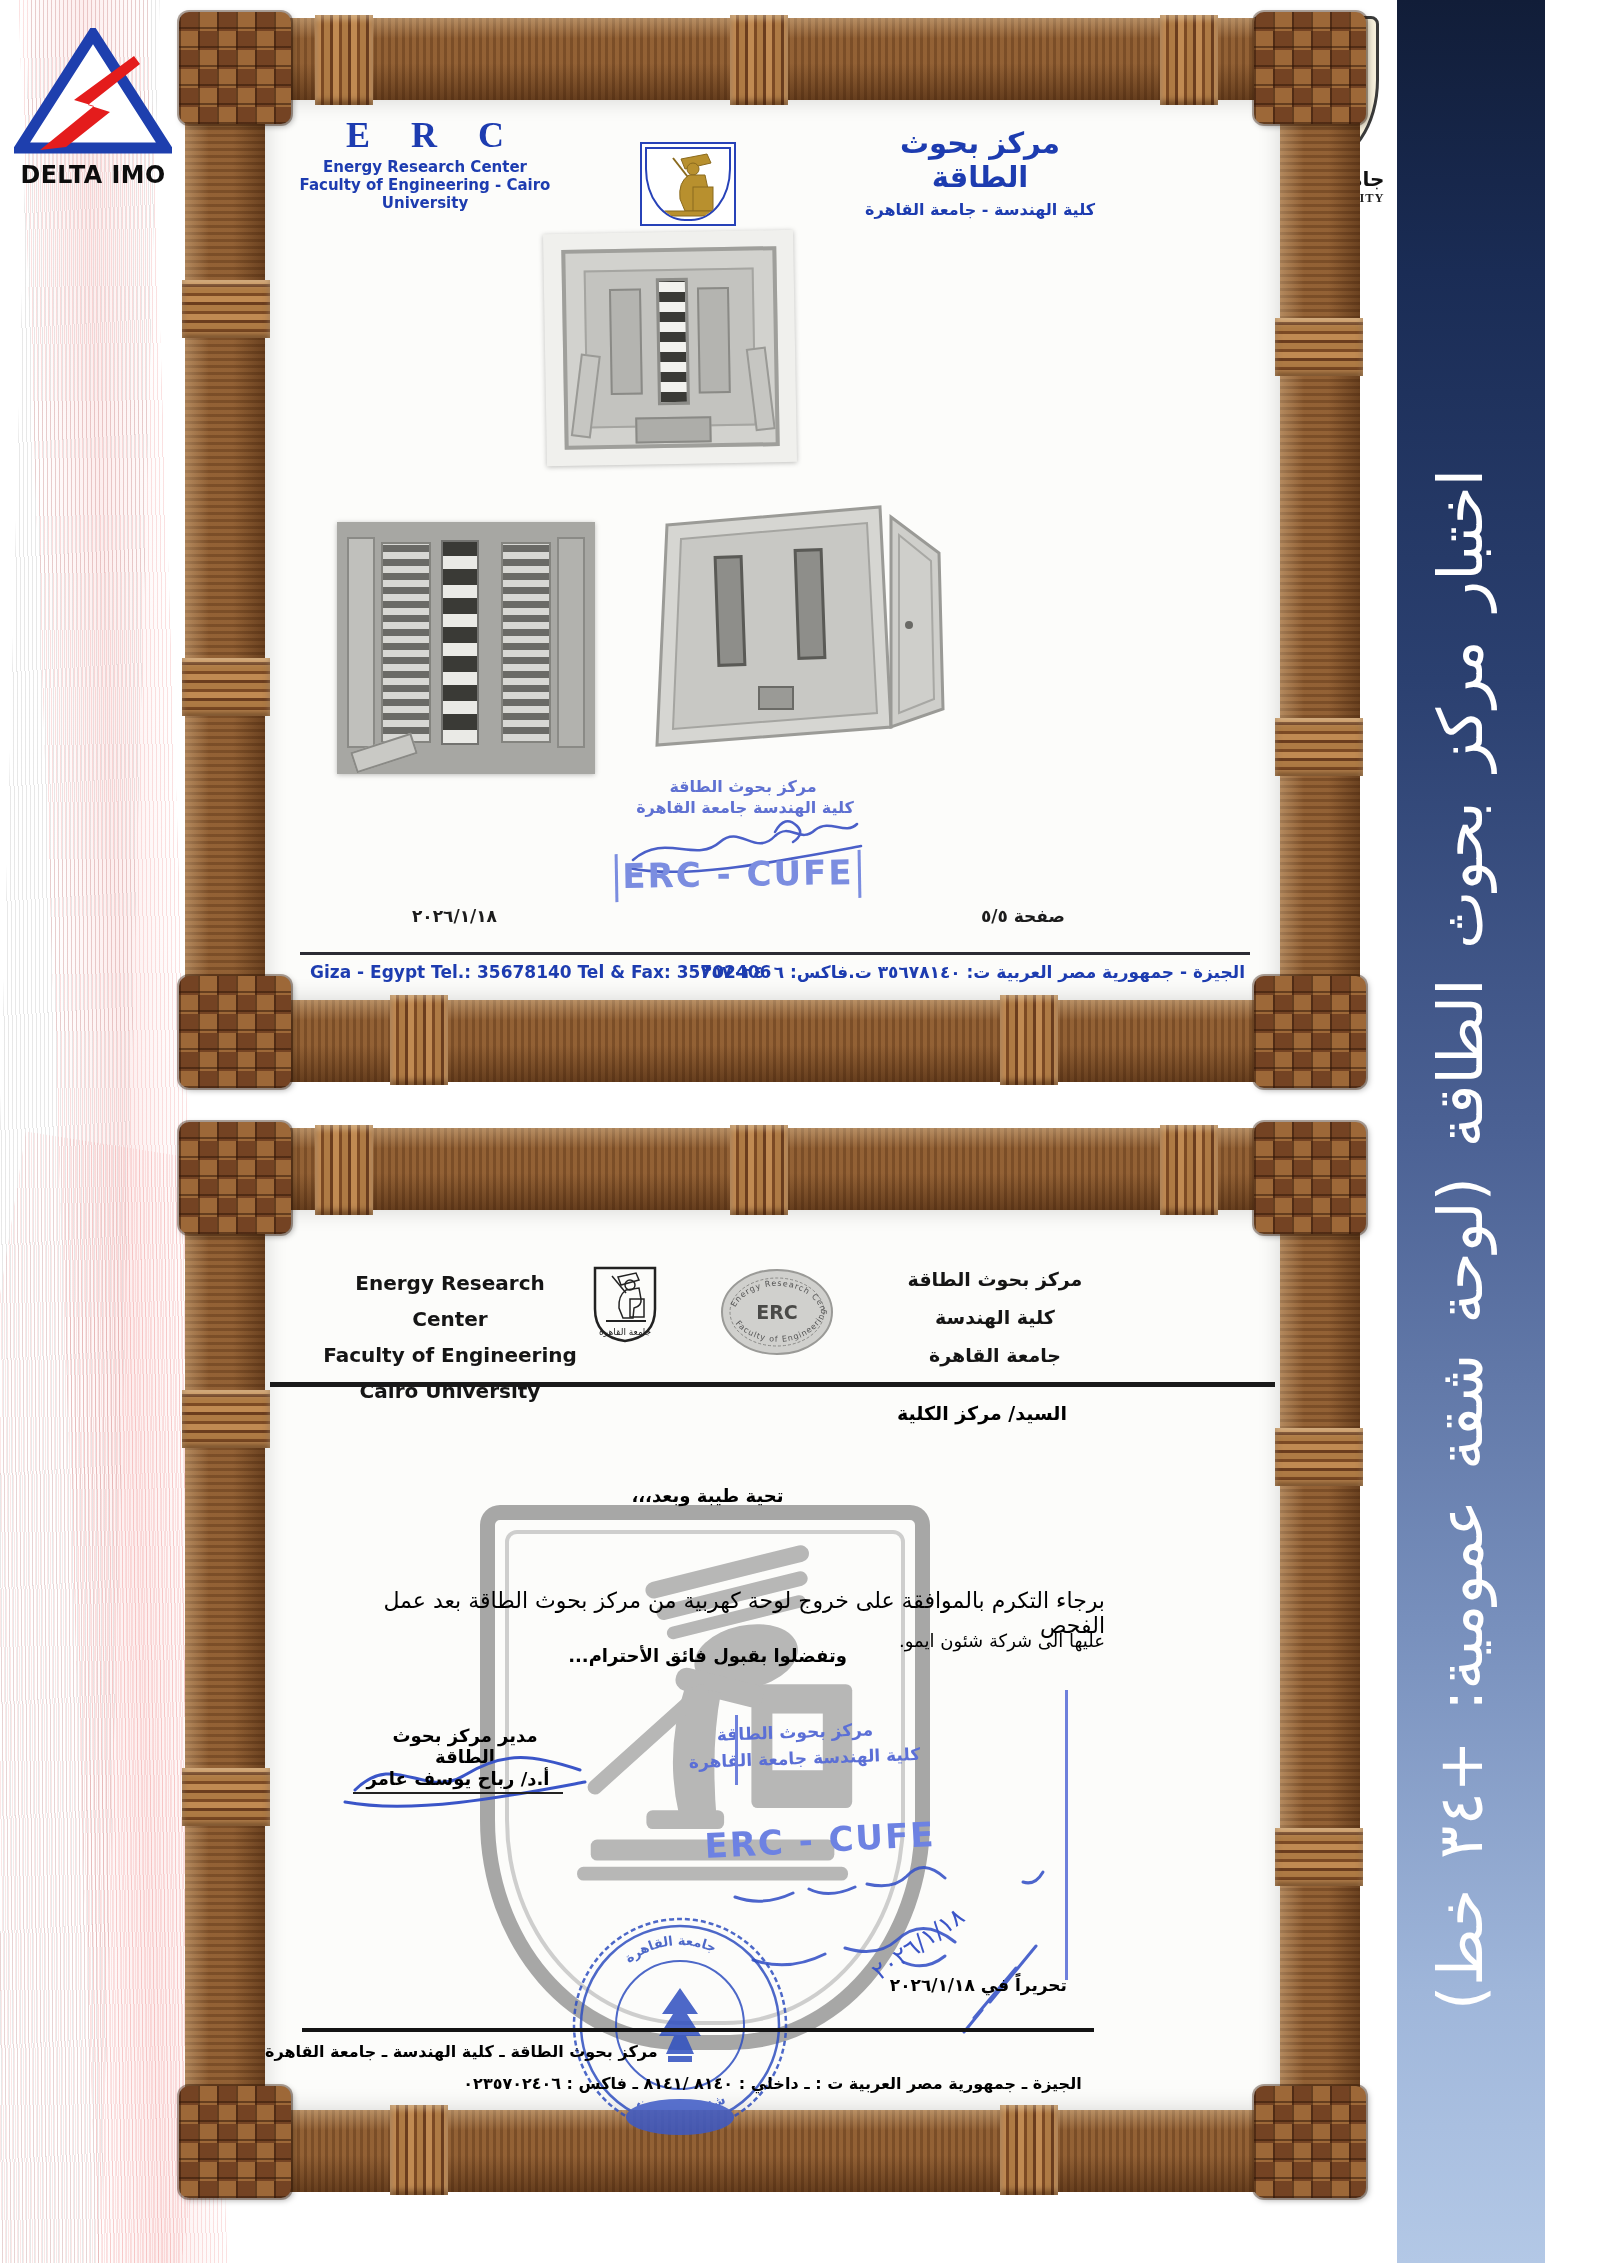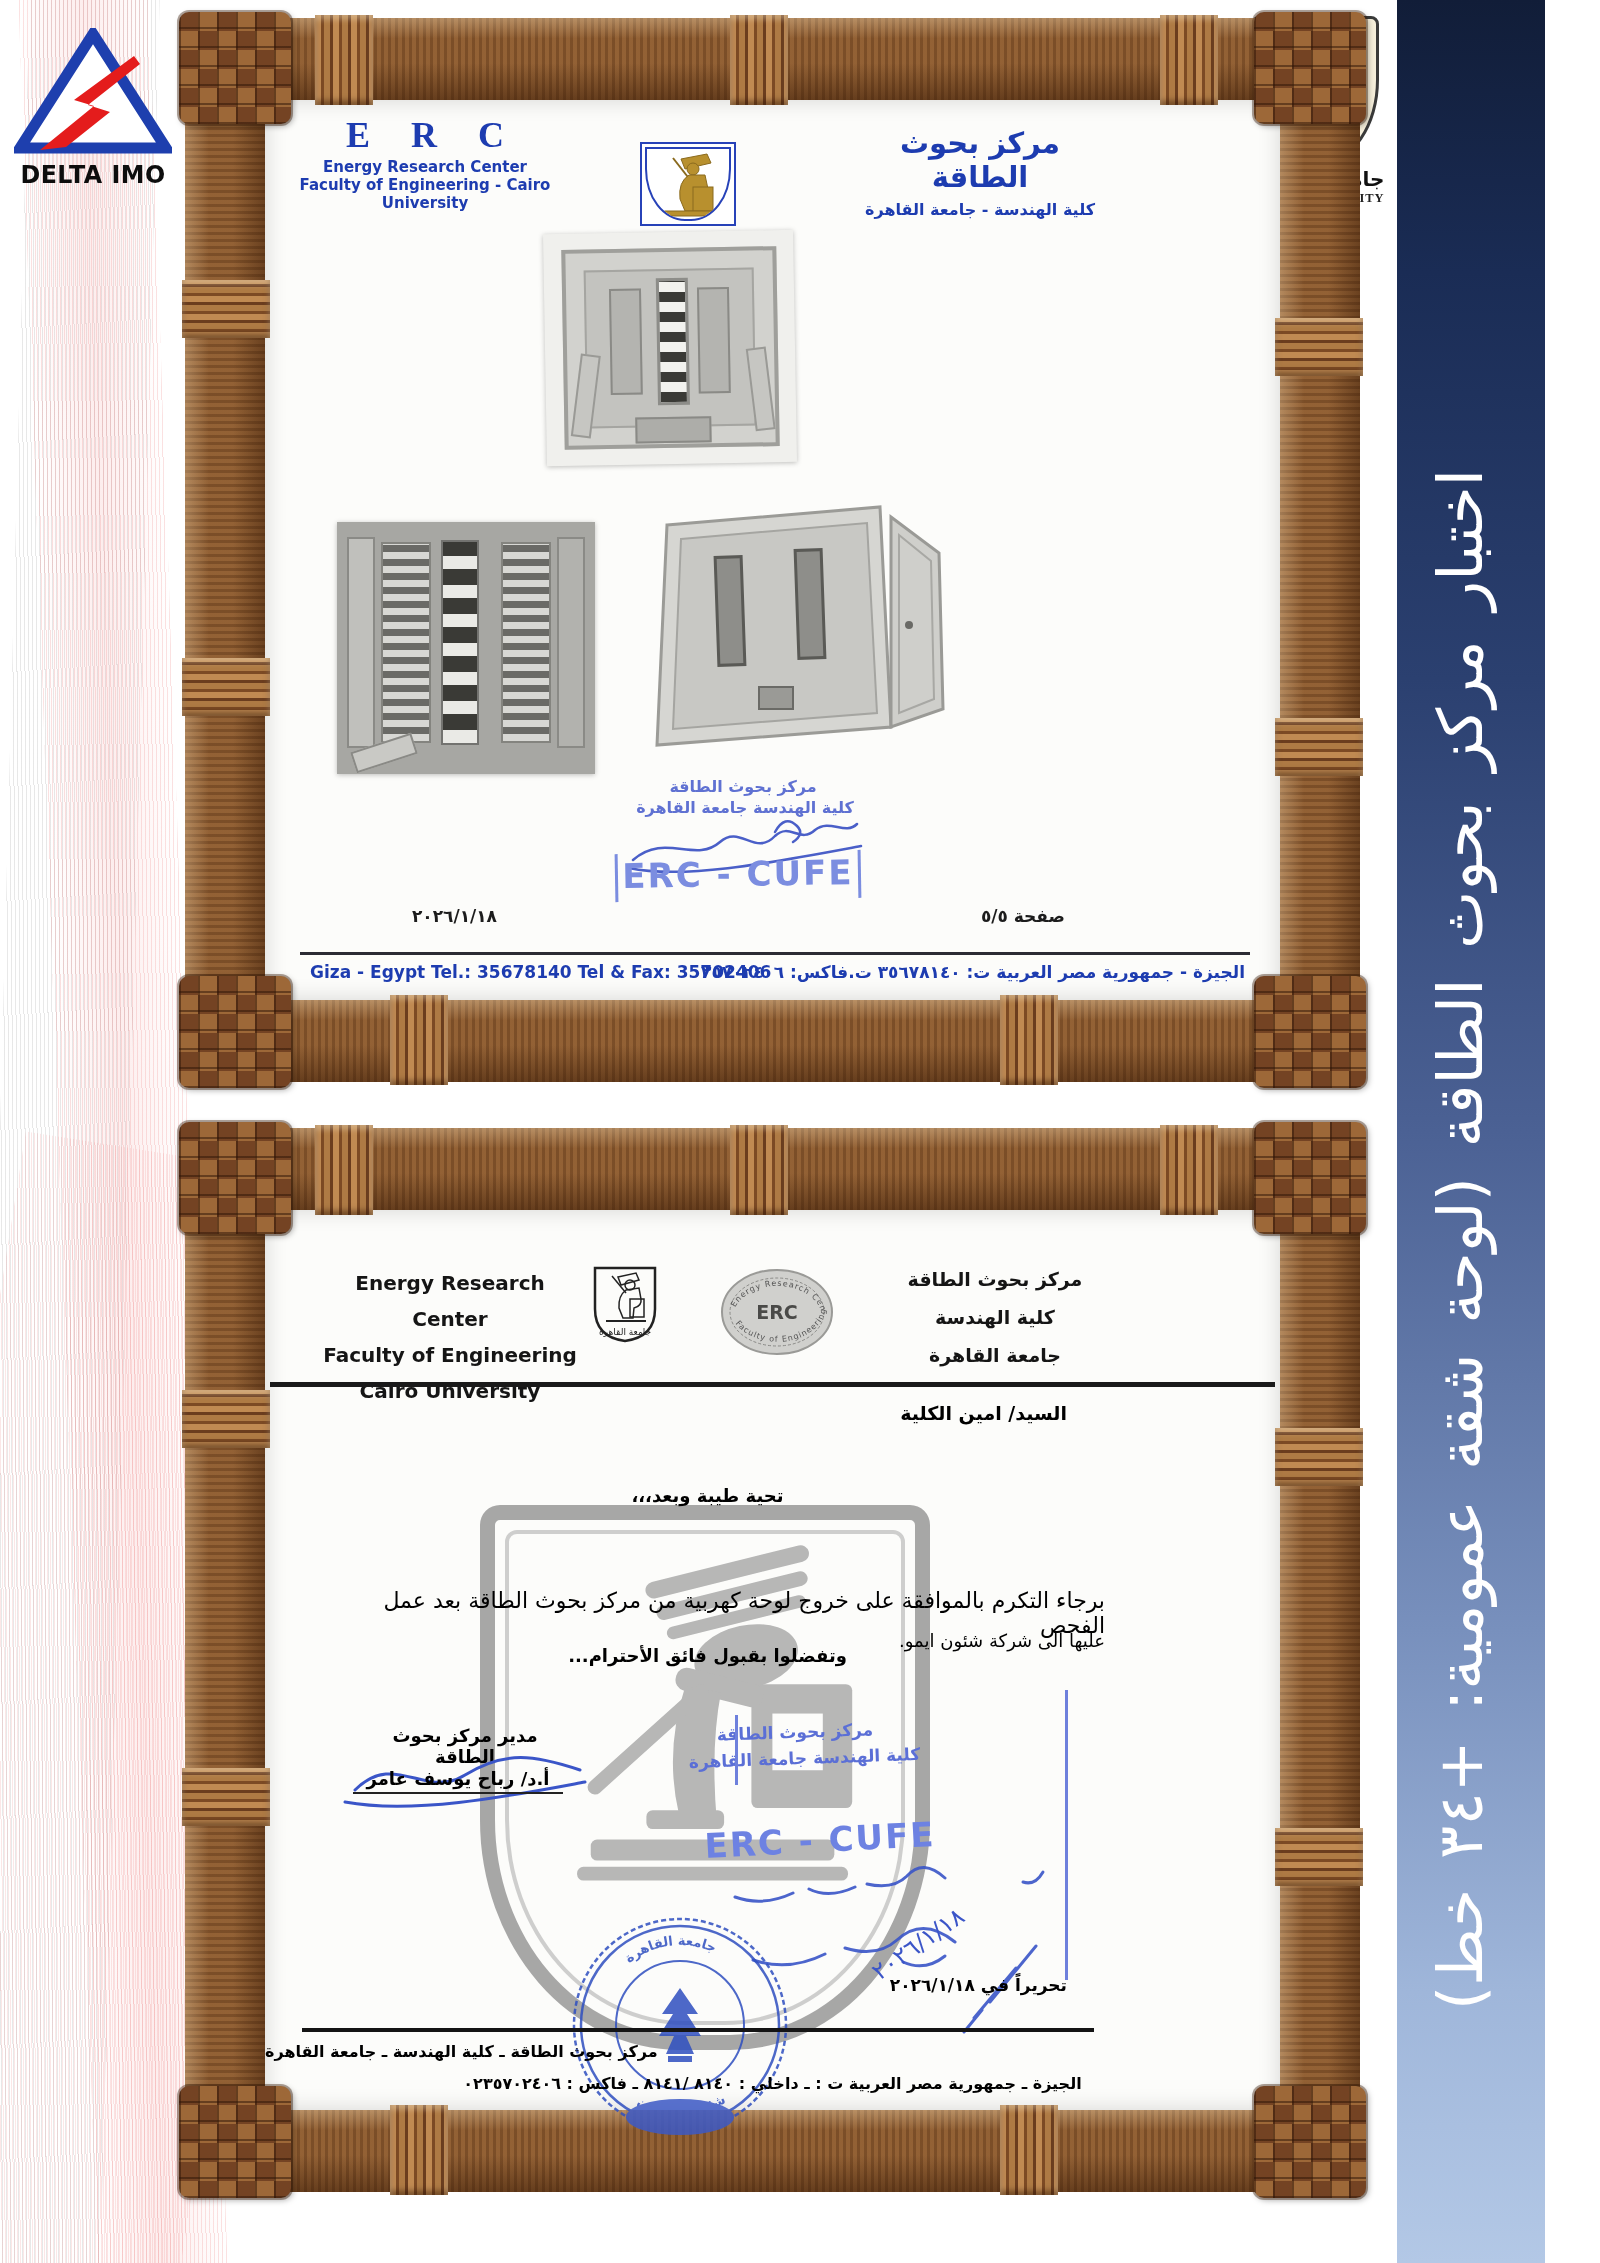--- a/index.html
+++ b/index.html
@@ -355,21 +355,21 @@
         </text>
         <text x="57" y="51" text-anchor="middle" font-size="19" font-weight="bold" fill="#4a4a48">ERC</text>
       </svg>
       <div class="abs c2-hr">
         <div>مركز بحوث الطاقة</div>
         <div>كلية الهندسة</div>
         <div>جامعة القاهرة</div>
       </div>
       <div class="abs c2-rule"></div>
 
-      <div class="abs c2-to">السيد/ امين الكلية</div>
+      <div class="abs c2-to">السيد/ مركز الكلية</div>
       <div class="abs c2-greet">تحية طيبة وبعد،،،</div>
 
       <div class="abs wm">
         <svg width="420" height="515" viewBox="0 0 400 470" style="position:absolute;left:-4px;top:-2px;opacity:.8">
           <g fill="#a6a6a6">
             <g transform="rotate(-14 240 60)">
               <rect x="150" y="30" width="160" height="16" rx="8"></rect>
               <rect x="155" y="54" width="148" height="14" rx="7"></rect>
               <rect x="160" y="76" width="136" height="12" rx="6"></rect>
             </g>

